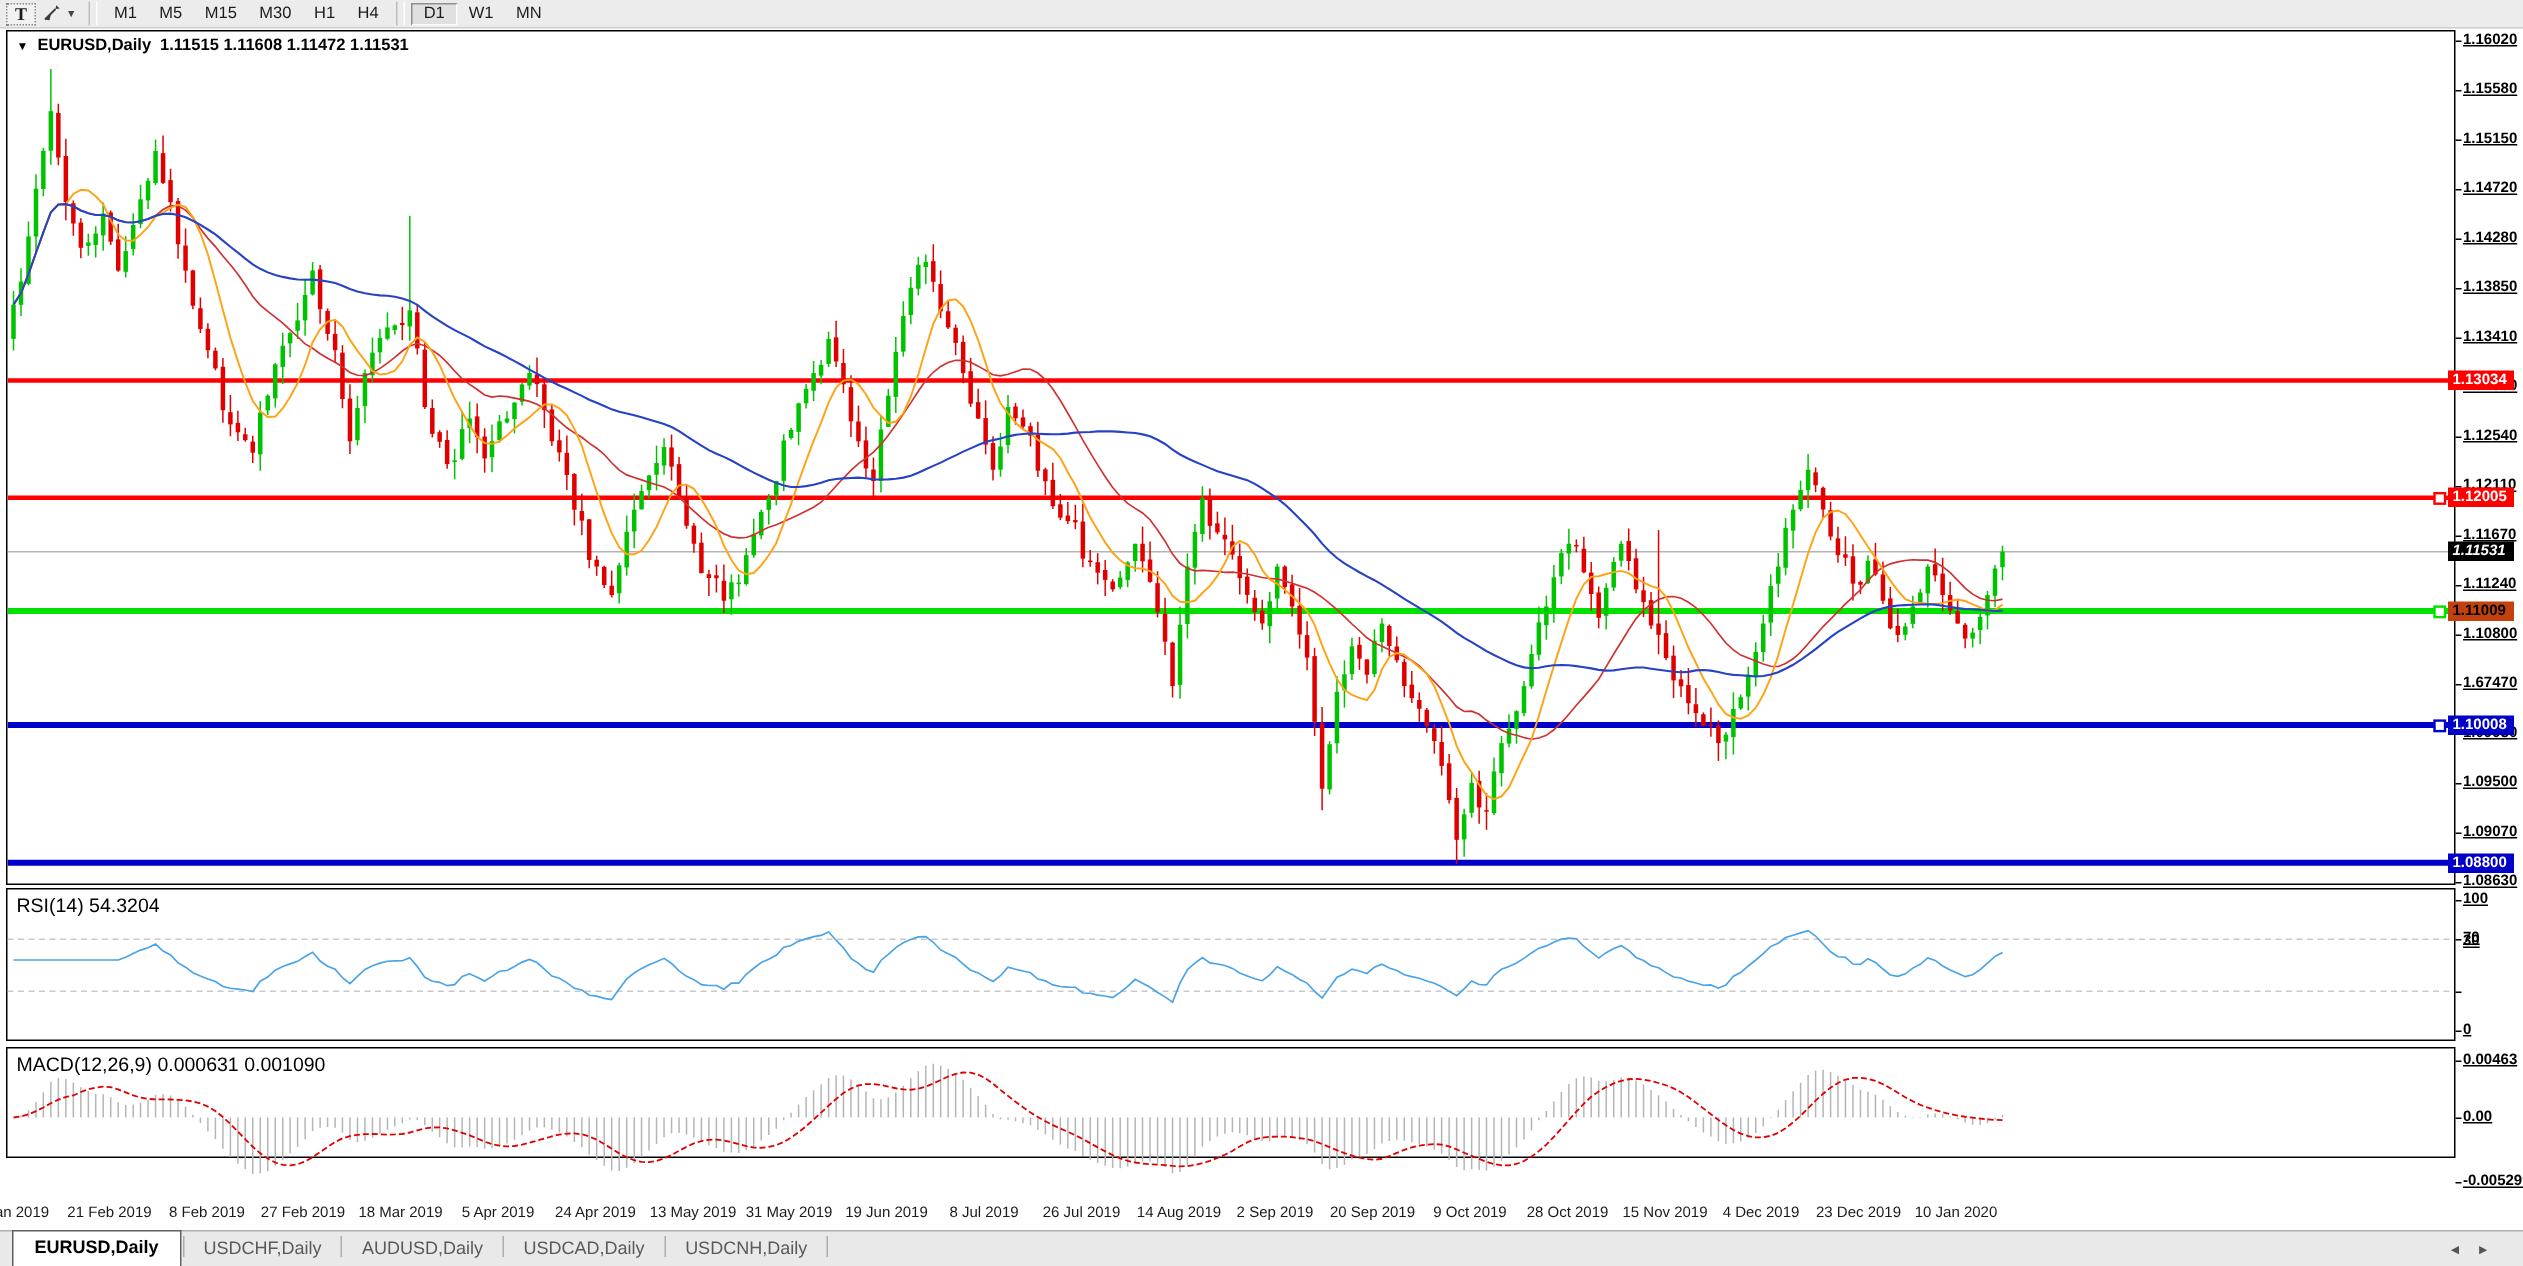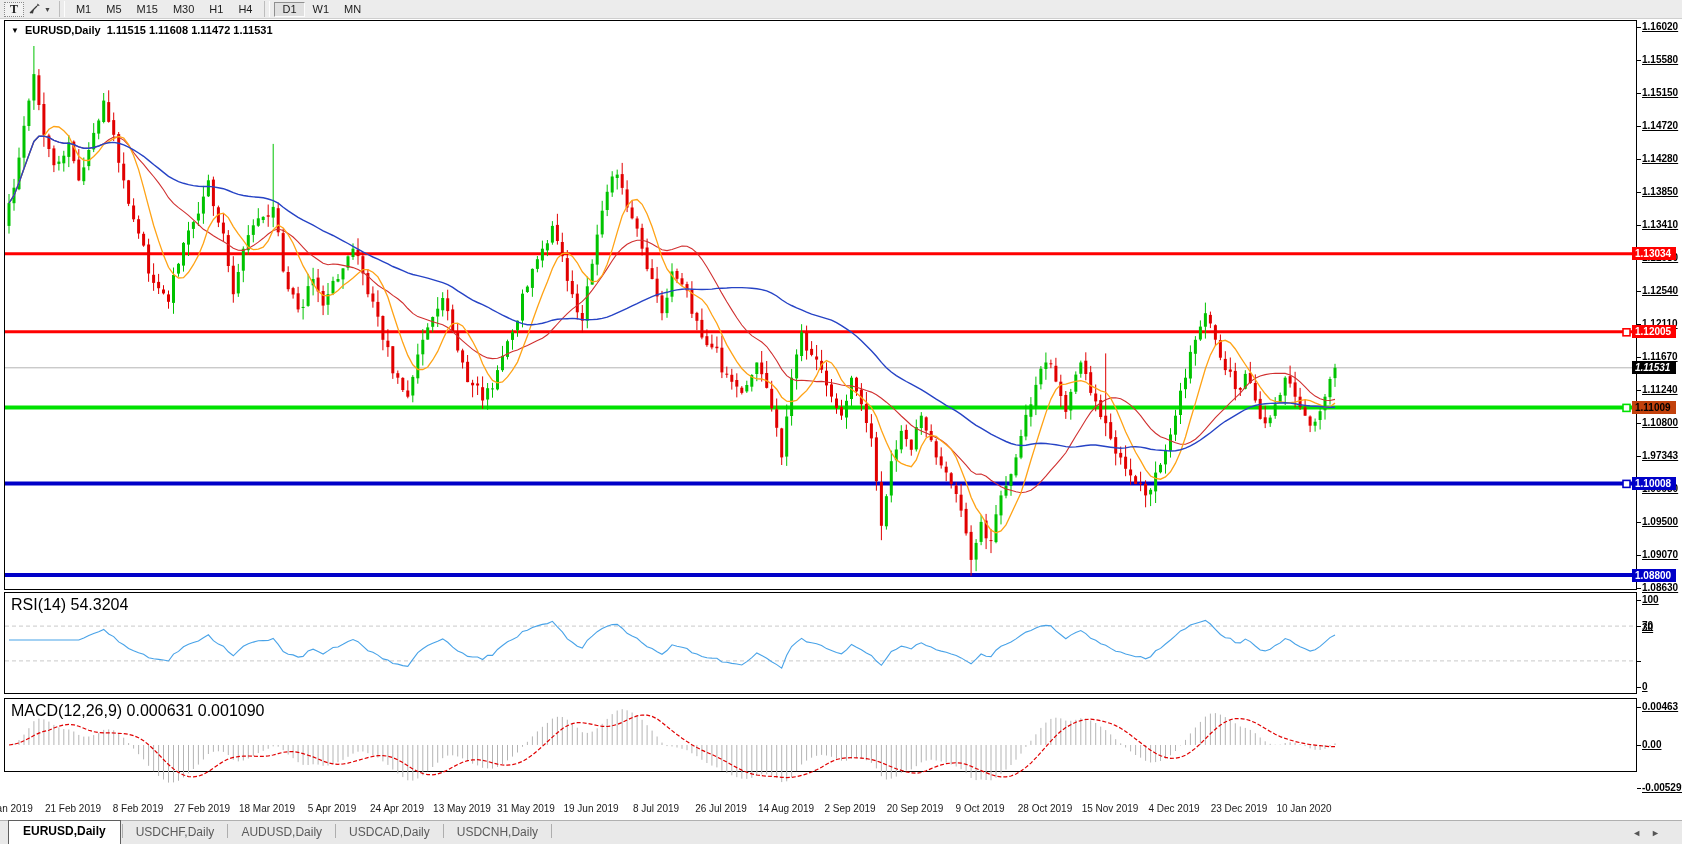--- a/index.html
+++ b/index.html
@@ -20,21 +20,21 @@
   .tf.active{background:#e0e0e0;border:1px solid #8f8f8f;border-right-color:#fcfcfc;
              border-bottom-color:#fcfcfc;}
   
   .panel{position:absolute;left:4px;background:#fff;border:1px solid #000;}
   #mainPanel{top:20px;width:1633px;height:570px;}
   #rsiPanel{top:592px;width:1633px;height:102px;}
   #macdPanel{top:698px;width:1633px;height:74px;}
   .chart-title{position:absolute;left:6px;top:3px;font-size:11px;font-weight:700;color:#000;
                display:flex;align-items:center;gap:6px;z-index:5;}
   .chart-title .tri{font-size:8px;color:#000;}
-  .ind-label{position:absolute;left:6px;top:3px;font-size:16px;color:#000;z-index:5;}
+  .ind-label{position:absolute;left:6px;top:3px;font-size:13px;color:#000;z-index:5;}
   svg{position:absolute;left:0;top:0;}
   
   .ylab{position:absolute;left:1642px;font-size:10px;font-weight:700;color:#000;white-space:nowrap;text-decoration:underline;}
   .ytick{position:absolute;left:1637px;width:4px;height:1px;background:#000;}
   .tag{position:absolute;left:1584px;width:44px;height:13px;line-height:13px;font-size:10px;
        font-weight:700;color:#fff;padding-left:3px;white-space:nowrap;z-index:6;margin-left:48px;}
   
   .xlab{position:absolute;top:803px;transform:translateX(-50%);font-size:10px;color:#1a1a1a;white-space:nowrap;}
   
   .tabbar{position:absolute;left:0;top:820px;width:1682px;height:24px;background:#e9e9e9;
@@ -942,21 +942,21 @@
     <div class="ylab" style="top: 285px;">1.12540</div>
     <div class="ytick" style="top: 324px;"></div>
     <div class="ylab" style="top: 318px;">1.12110</div>
     <div class="ytick" style="top: 357px;"></div>
     <div class="ylab" style="top: 351px;">1.11670</div>
     <div class="ytick" style="top: 390px;"></div>
     <div class="ylab" style="top: 384px;">1.11240</div>
     <div class="ytick" style="top: 423px;"></div>
     <div class="ylab" style="top: 417px;">1.10800</div>
     <div class="ytick" style="top: 456px;"></div>
-    <div class="ylab" style="top: 450px;">1.97343</div>
+    <div class="ylab" style="top: 450px;">1.67470</div>
     <div class="ytick" style="top: 489px;"></div>
     <div class="ylab" style="top: 483px;">1.09930</div>
     <div class="ytick" style="top: 522px;"></div>
     <div class="ylab" style="top: 516px;">1.09500</div>
     <div class="ytick" style="top: 555px;"></div>
     <div class="ylab" style="top: 549px;">1.09070</div>
     <div class="ytick" style="top: 588px;"></div>
     <div class="ylab" style="top: 582px;">1.08630</div>
     <div class="tag" style="top: 247px; background: rgb(255, 0, 0); color: rgb(255, 255, 255);">1.13034</div>
     <div class="tag" style="top: 325px; background: rgb(255, 0, 0); color: rgb(255, 255, 255);">1.12005</div>

